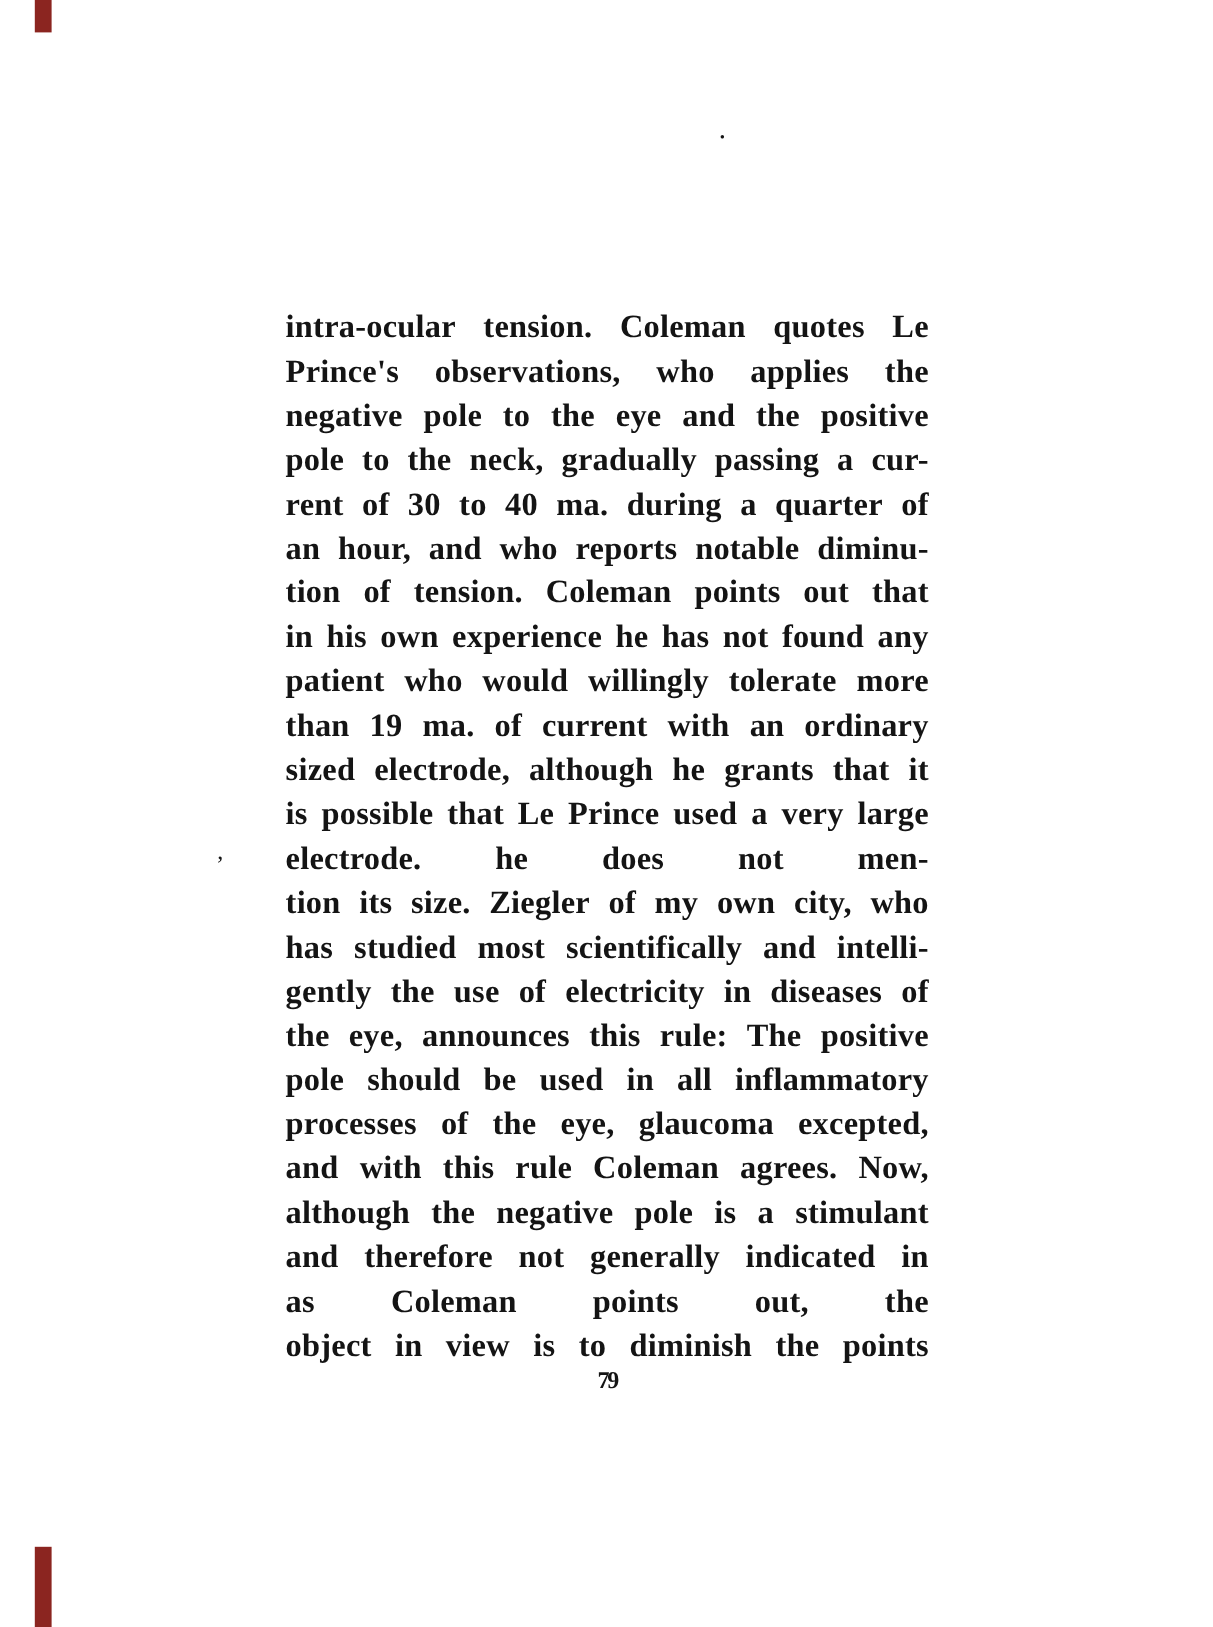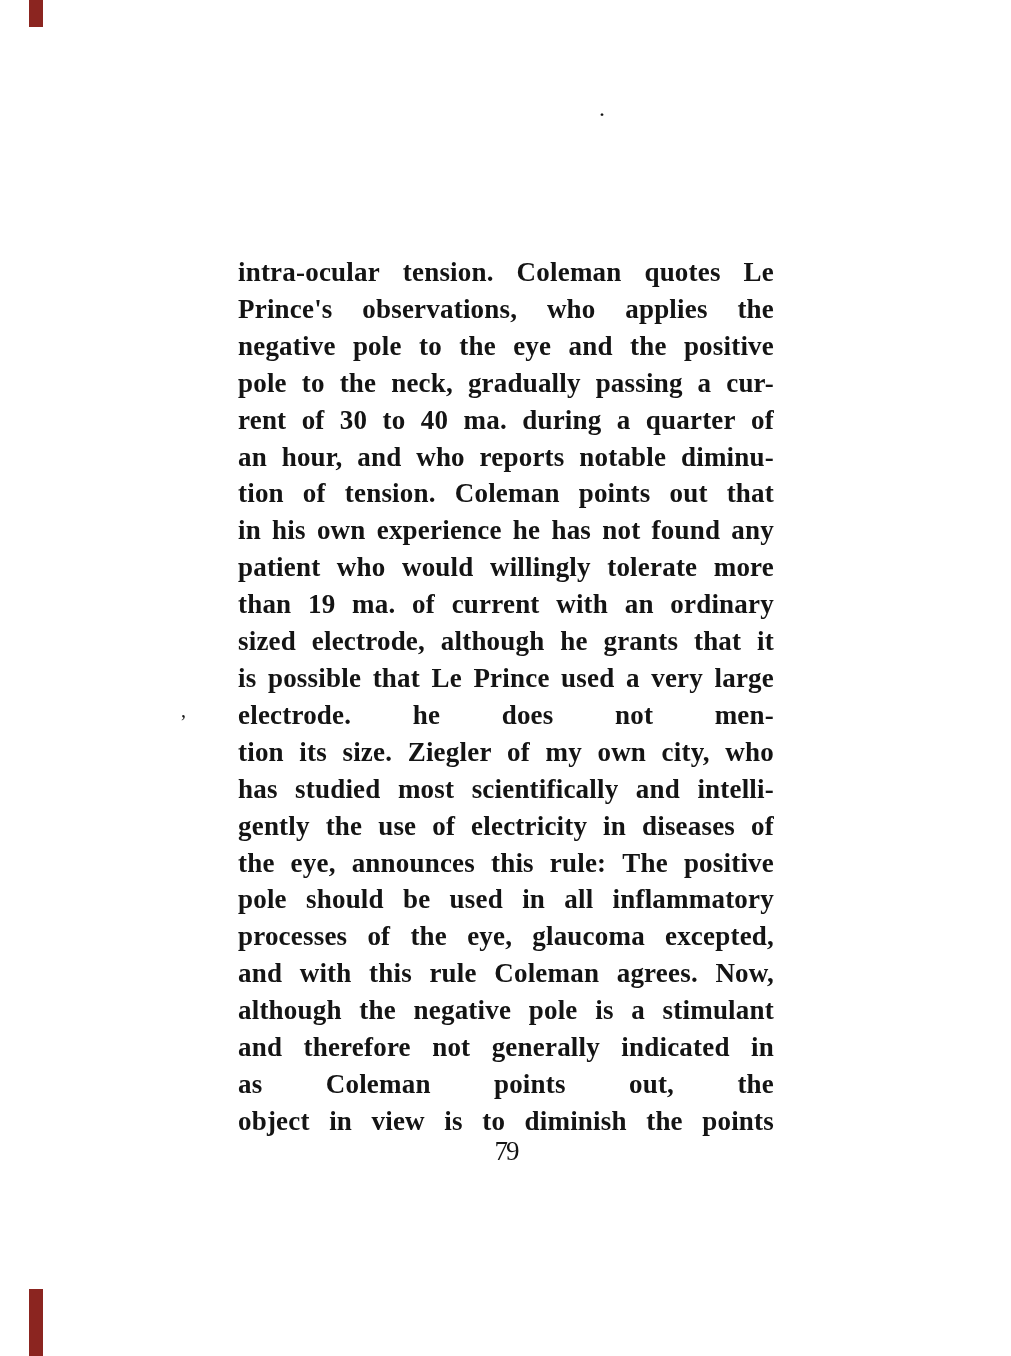--- a/index.html
+++ b/index.html
@@ -61,22 +61,22 @@
     white-space: nowrap;
   }
   .line span { display: inline-block; }
 
   .page-number {
     position: absolute;
     left: 238px;
     top: 1138px;
     width: 536px;
     text-align: center;
-    font-size: 27px;
-    font-weight: normal;
+    font-size: 20px;
+    font-weight: bold;
     letter-spacing: -2px;
     line-height: 27px;
   }
 </style>
 </head>
 <body>
 
 <div class="page">
 
   <div class="red-mark top"></div>

